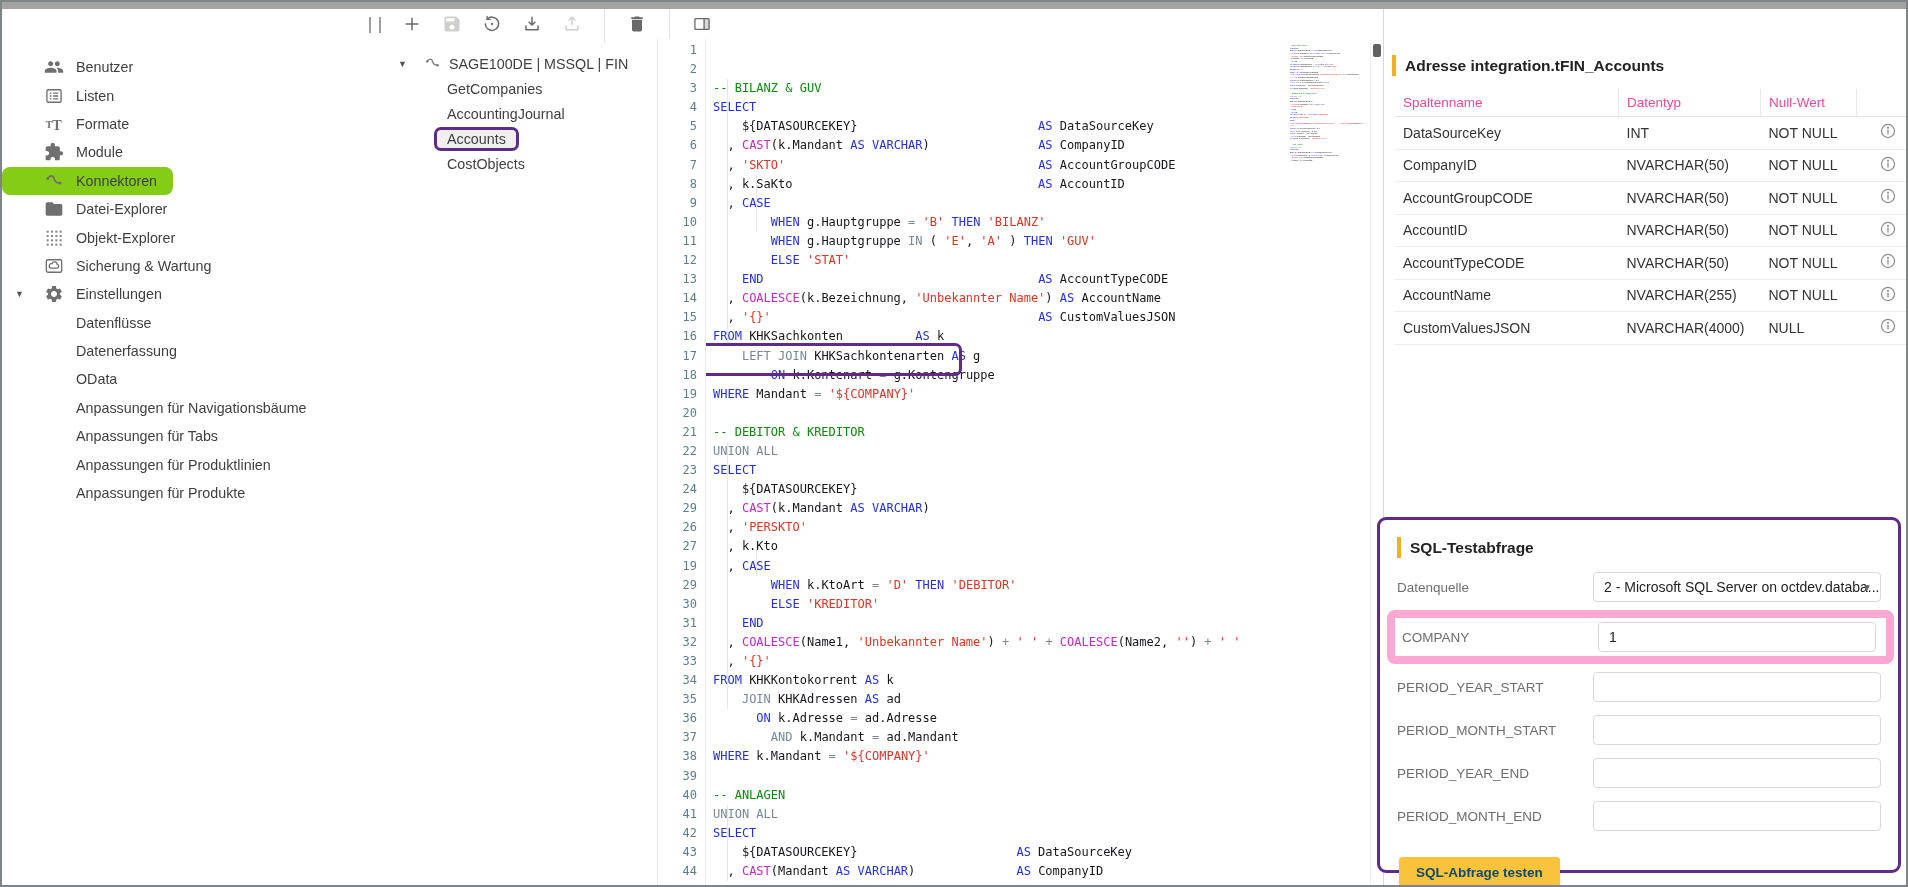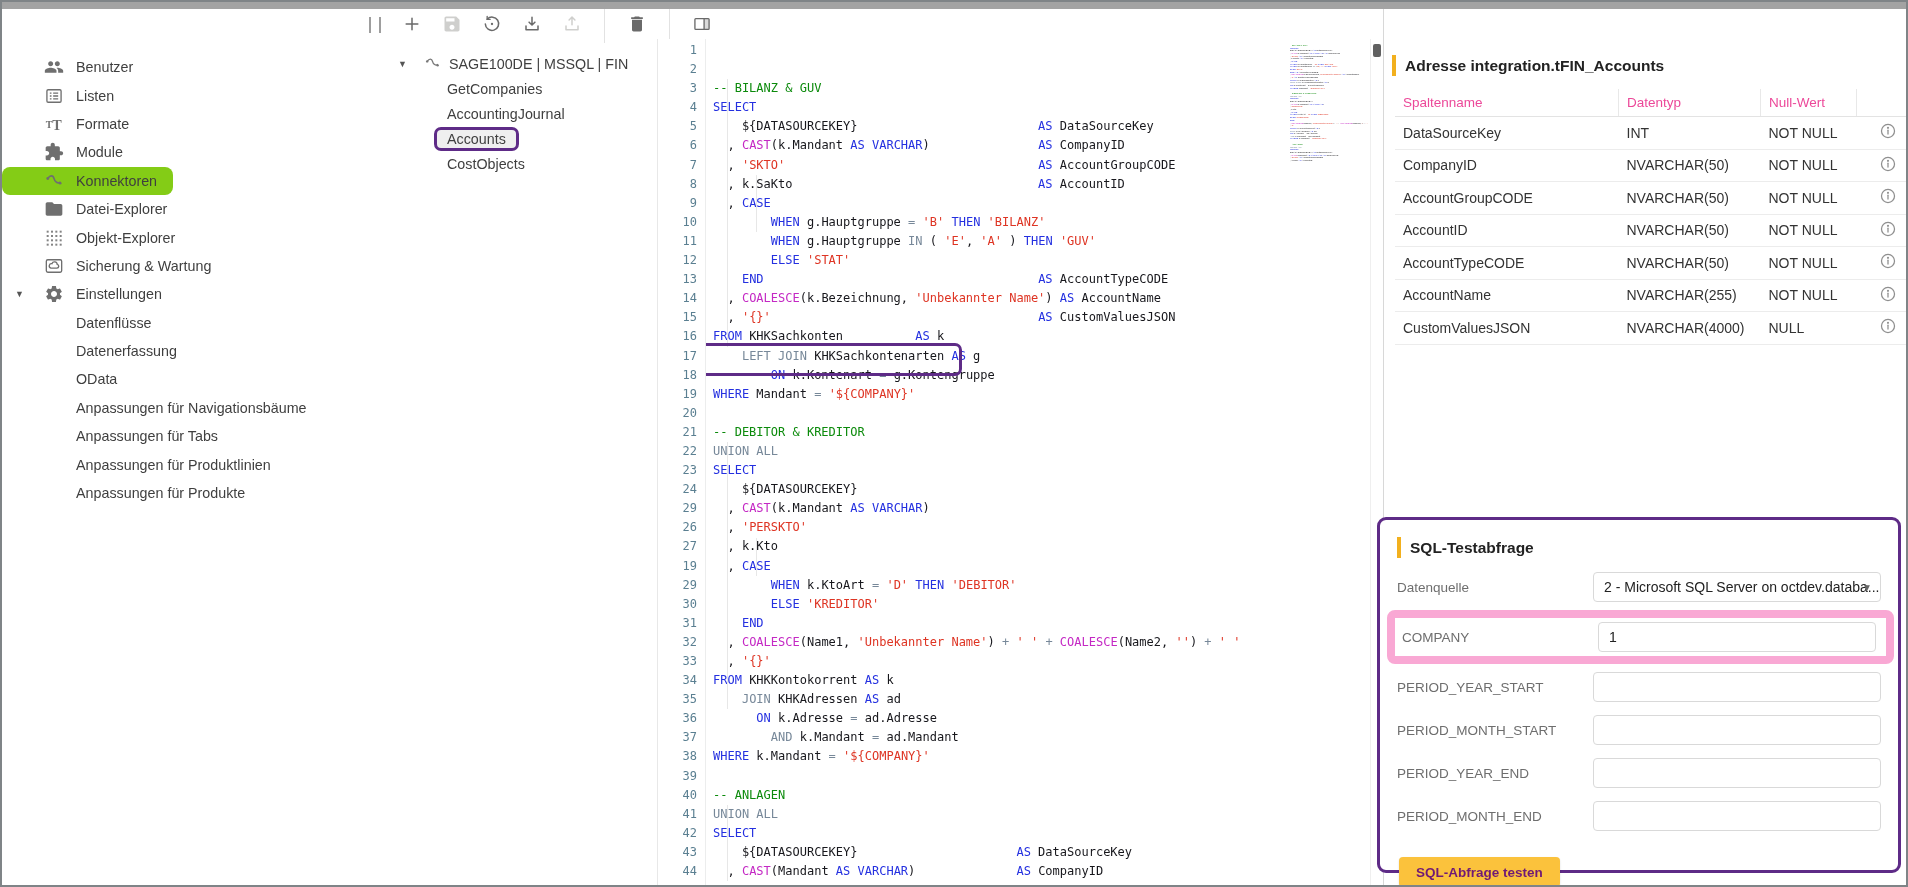--- a/index.html
+++ b/index.html
@@ -77,21 +77,21 @@
   
   .sqltest{position:absolute;left:-7px;top:508px;width:524px;height:356px;border:3px solid #5E2B87;border-radius:9px;background:#fff;box-sizing:border-box;padding:17px 14px 0 17px;z-index:6;}
   .sqltest .panel-title{margin:0;}
   .form-row{display:flex;align-items:center;height:30px;margin-bottom:13px;}
   .form-row .f-label{flex:0 0 196px;font-size:13.5px;color:#6e6e6e;}
   .f-input{flex:1;height:30px;border:1px solid #d9d9d9;border-radius:4px;box-sizing:border-box;font-size:14px;color:#222;padding:0 10px;font-family:"Liberation Sans",sans-serif;background:#fff;margin-right:3px;}
   .f-select{flex:1;height:30px;border:1px solid #d9d9d9;border-radius:4px;box-sizing:border-box;font-size:14px;color:#222;padding:0 24px 0 10px;display:flex;align-items:center;position:relative;cursor:pointer;margin-right:3px;white-space:nowrap;overflow:hidden;}
   .f-select .sel-caret{position:absolute;right:8px;top:50%;transform:translateY(-50%);font-size:10px;color:#666;}
   .form-row.annotated{border:8px solid #f9a8d4;border-radius:8px;padding:2px 7px;margin:-5px -10px 8px -10px;height:34px;}
   .datasource-row{margin-top:14px;}
-  .test-btn{margin:13px 0 0 2px;height:30px;padding:0 17px;background:#fbc23c;border:none;border-radius:4px;color:#701a75;font-weight:bold;font-size:13.5px;cursor:pointer;box-shadow:0 1px 2px rgba(0,0,0,0.15);font-family:"Liberation Sans",sans-serif;}
+  .test-btn{margin:13px 0 0 2px;height:30px;padding:0 17px;background:#fbc23c;border:none;border-radius:4px;color:#0c4a6e;font-weight:bold;font-size:13.5px;cursor:pointer;box-shadow:0 1px 2px rgba(0,0,0,0.15);font-family:"Liberation Sans",sans-serif;}
 </style>
 </head>
 <body>
 
 <div id="app">
   <div class="topstrip"></div>
   <div class="layout">
 
     <nav class="sidebar" id="sidebar">
         <div class="nav-item">

